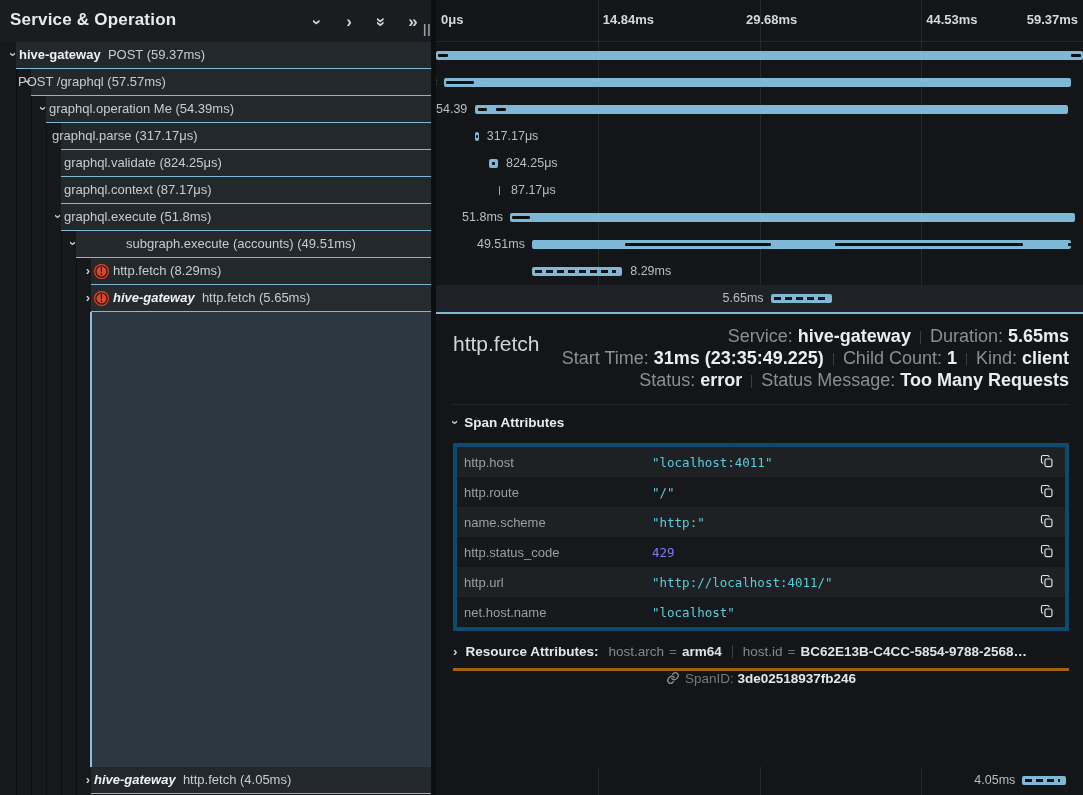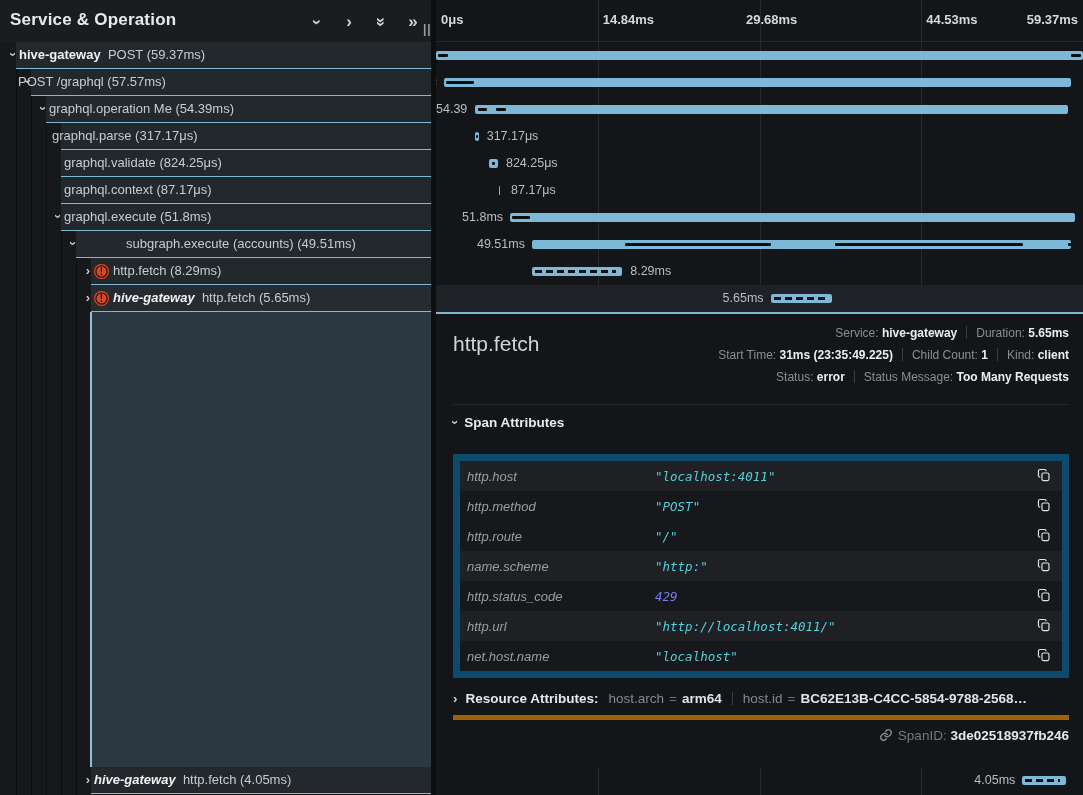--- a/index.html
+++ b/index.html
@@ -42,46 +42,46 @@
   .bar { position:absolute; top:9px; height:9px; background:var(--bar); border-radius:2px; cursor:pointer; }
   .mark { position:absolute; top:3px; height:3px; background:#0d0e10; border-radius:1px; }
   .dashes { position:absolute; left:3px; right:6px; top:3px; height:3px; background:repeating-linear-gradient(90deg,#0e1013 0 7px,transparent 7px 11px); }
   .bar-label { position:absolute; top:6px; font-size:12.5px; color:#b9bcc0; white-space:nowrap; overflow:hidden; }
 
   
   .detail { position:absolute; left:0; top:312px; width:647px; height:455px; background:#141518; border-top:2px solid var(--accent); z-index:5; }
   .detail-head { display:flex; justify-content:space-between; padding:12px 14px 0 17px; }
   .detail-title { font-size:21px; color:#d2d4d6; margin-top:6px; }
   .meta { text-align:right; }
-  .meta-line { height:22px; font-size:12px; white-space:nowrap; }
+  .meta-line { height:22px; font-size:18px; white-space:nowrap; }
   .meta-label { color:#8b8e93; }
   .meta-value { color:#eceded; font-weight:700; }
   .meta-div { display:inline-block; width:1px; height:13px; background:#3a3d42; margin:0 9px -2px 9px; }
   .attrs-section { margin:12px 14px 0 17px; border-top:1px solid #26282c; padding-top:10px; }
   .sec-head { font-size:13.5px; font-weight:700; color:#e9eaec; cursor:pointer; }
   .sec-chev { display:inline-block; font-weight:700; color:#cfd2d5; margin-right:7px; font-size:13px; }
-  .attr-table { margin-top:24px; border:7px solid #0c4a6e;font-style:italic; }
+  .attr-table { margin-top:13px; border:4px solid #0c4a6e; }
   .attr-row { display:flex; align-items:center; height:30px; padding:0 8px 0 7px; }
   .attr-row.odd { background:#1e2024; }
   .attr-row.even { background:#17181b; }
   .attr-key { width:188px; font-size:13px; color:#9b9ea3; white-space:nowrap; }
   .attr-key .selhl { background:var(--sel); color:#d8dfe8; padding:2px 3px; border-radius:2px; }
   .attr-val { flex:1; font-family:"DejaVu Sans Mono", monospace; font-size:12.5px; white-space:nowrap; }
   .attr-val.string { color:var(--cyan); }
   .attr-val.number { color:var(--purple); }
   .attr-val .selhl { background:var(--sel); padding:2px 3px; border-radius:2px; }
   .copy-btn { background:none; border:none; cursor:pointer; width:20px; height:20px; color:#e2e3e5; }
   .res-row { margin:13px 14px 0 17px; font-size:13.5px; white-space:nowrap; overflow:hidden; }
   .res-title { font-weight:700; color:#e6e7e9; margin-right:10px; }
   .res-chev { display:inline-block; font-weight:700; color:#cfd2d5; margin-right:8px; }
   .res-key { color:#85888d; }
   .res-eq { color:#6f7277; margin:0 5px; }
   .res-val { color:#e2e3e5; font-weight:700; }
   .res-div { display:inline-block; width:1px; height:13px; background:#3a3d42; margin:0 10px -2px 10px; }
-  .spanid-row { margin:9px 14px 0 17px; border-top:5px solid #a16207; padding-top:8px; text-align:right; font-size:13.5px; color:#75787d; }
+  .spanid-row { margin:9px 14px 0 17px; border-top:3px solid #a16207; text-align:center; font-size:13.5px; color:#75787d; }
   .spanid-row svg { vertical-align:-2px; margin-right:5px; }
   .spanid-val { color:#e6e7e9; font-weight:700; }
 </style>
 </head>
 <body>
 
 <div class="app">
 
   <div class="left-pane">
     <div class="tree-header">
@@ -250,28 +250,20 @@
         <div class="attr-table" id="attr-table">
             <div class="attr-row odd">
               <span class="attr-key">http.host</span>
               <span class="attr-val string">"localhost:4011"</span>
               <button class="copy-btn"><svg width="14" height="14" viewBox="0 0 24 24" fill="none" stroke="currentColor" stroke-width="2" stroke-linejoin="round">
                   <rect x="8.5" y="8.5" width="12" height="13" rx="2.5"></rect>
                   <path d="M5.5 15.5H5a2.5 2.5 0 0 1-2.5-2.5V5A2.5 2.5 0 0 1 5 2.5h8A2.5 2.5 0 0 1 15.5 5v.5"></path>
                 </svg></button>
             </div>
             <div class="attr-row even">
-              <span class="attr-key">http.method</span>
-              <span class="attr-val string">"POST"</span>
-              <button class="copy-btn"><svg width="14" height="14" viewBox="0 0 24 24" fill="none" stroke="currentColor" stroke-width="2" stroke-linejoin="round">
-                  <rect x="8.5" y="8.5" width="12" height="13" rx="2.5"></rect>
-                  <path d="M5.5 15.5H5a2.5 2.5 0 0 1-2.5-2.5V5A2.5 2.5 0 0 1 5 2.5h8A2.5 2.5 0 0 1 15.5 5v.5"></path>
-                </svg></button>
-            </div>
-            <div class="attr-row even">
               <span class="attr-key">http.route</span>
               <span class="attr-val string">"/"</span>
               <button class="copy-btn"><svg width="14" height="14" viewBox="0 0 24 24" fill="none" stroke="currentColor" stroke-width="2" stroke-linejoin="round">
                   <rect x="8.5" y="8.5" width="12" height="13" rx="2.5"></rect>
                   <path d="M5.5 15.5H5a2.5 2.5 0 0 1-2.5-2.5V5A2.5 2.5 0 0 1 5 2.5h8A2.5 2.5 0 0 1 15.5 5v.5"></path>
                 </svg></button>
             </div>
             <div class="attr-row odd">
               <span class="attr-key">name.scheme</span>
               <span class="attr-val string">"http:"</span>

